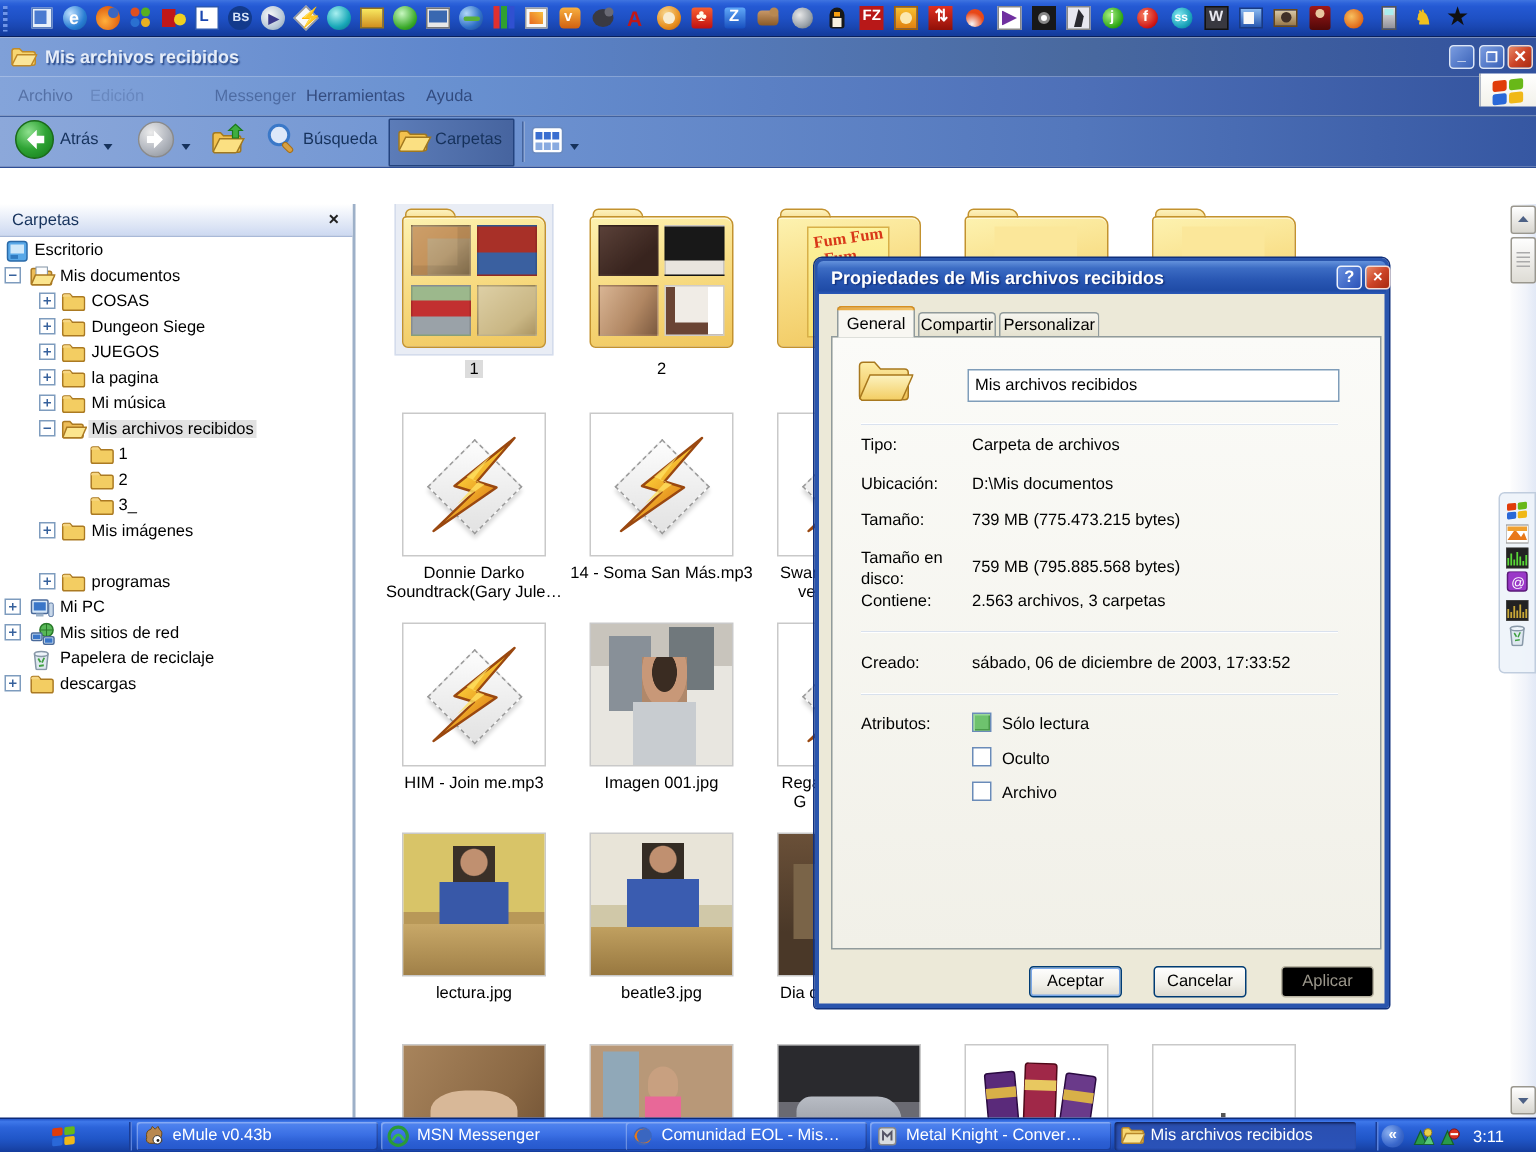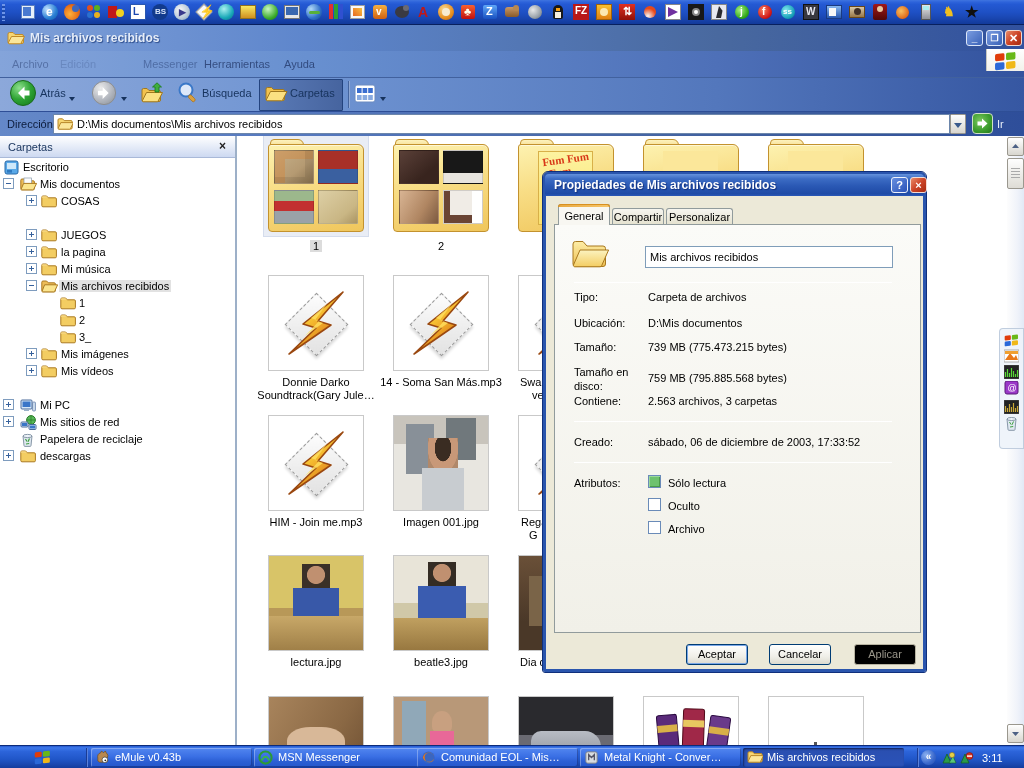--- a/index.html
+++ b/index.html
@@ -283,38 +283,20 @@
             <rect x="1" y="1" width="20" height="17" rx="2" fill="#fff" stroke="#6a8ac0"></rect>
             <rect x="3" y="4" width="4.6" height="5" fill="#3a6ed0"></rect>
             <rect x="8.6" y="4" width="4.6" height="5" fill="#3a6ed0"></rect>
             <rect x="14.2" y="4" width="4.6" height="5" fill="#3a6ed0"></rect>
             <rect x="3" y="11" width="4.6" height="5" fill="#88aae0"></rect>
             <rect x="8.6" y="11" width="4.6" height="5" fill="#88aae0"></rect>
             <rect x="14.2" y="11" width="4.6" height="5" fill="#88aae0"></rect>
           </svg></span>
 <span style="position:absolute;left:380px;top:13px"><span style="display:inline-block;width:0;height:0;border-left:3.5px solid transparent;border-right:3.5px solid transparent;border-top:4px solid #16325c"></span></span>
 </div>
-<div class="abs" id="abar">
-<span style="position:absolute;left:7px;top:6px;color:#0c1c3c">Dirección</span>
-<span class="abs" style="left:53px;top:2px;width:897px;height:20px;background:#fff;border:1px solid #6c86ab"></span>
-<span style="position:absolute;left:57px;top:5px"><svg width="16" height="13" viewBox="0 0 16 13">
-            <path d="M1 3 Q1 1.8 2.2 1.8 L5.5 1.8 L7.2 3.6 L14 3.6 Q15.2 3.6 15.2 4.8 L15.2 10.8 Q15.2 12 14 12 L2.2 12 Q1 12 1 10.8 Z" fill="#f7d671" stroke="#b8872a"></path>
-            <path d="M1.1 11.6 L3.8 5.6 L16.4 5.6 L13.4 11.8 Q13.2 12.2 12.6 12.2 L1.8 12.2 Z" fill="#fbe69a" stroke="#b8872a"></path>
-          </svg></span>
-<span style="position:absolute;left:77px;top:6px;color:#000">D:\Mis documentos\Mis archivos recibidos</span>
-<span class="abs" style="left:950px;top:2px;width:16px;height:20px;background:linear-gradient(#fdfdfd,#d8d6cf);border:1px solid #9a978e;border-radius:1px">
-          <span style="position:absolute;left:3px;top:8px;width:0;height:0;border-left:4px solid transparent;border-right:4px solid transparent;border-top:5px solid #3a5a8c"></span>
-        </span>
-<span class="abs" style="left:972px;top:1px;width:21px;height:21px;border-radius:4px;border:1px solid #cfe0c8;background:radial-gradient(circle at 7px 7px,#7cc860,#3f9f30 55%,#207818)">
-          <svg width="19" height="19" viewBox="0 0 19 19" style="position:absolute;left:0;top:0">
-            <path d="M9 4.5 L14.5 9.5 L9 14.5 L9 11.5 L4.5 11.5 L4.5 7.5 L9 7.5 Z" fill="#fff"></path>
-          </svg>
-        </span>
-<span style="position:absolute;left:997px;top:6px;color:#e8eef8">Ir</span>
-</div>
 <div class="abs" id="content">
         <div class="abs" id="tree">
 <div id="treehd">
             <span style="position:absolute;left:8px;top:5px">Carpetas</span>
             <span style="position:absolute;right:9px;top:3px;font-weight:bold;color:#222;font-size:12px">×</span>
           </div>
 <div class="trow" style="left:0;top:23px;width:279px">
             <span class="abs" style="left:4px;top:1px;width:17px;height:15px"><svg width="16" height="15" viewBox="0 0 16 15">
                 <rect x="1" y="1" width="13" height="13" rx="2" fill="#58a8e8" stroke="#2a6aa8"></rect>
                 <rect x="3" y="3" width="9" height="6" fill="#cfe8fa"></rect>
@@ -337,20 +319,31 @@
             <span class="pm" style="left:26px">
               <i></i>
               <b></b>
             </span>
             <span class="abs" style="left:41px;top:1px;width:17px;height:15px"><svg width="16" height="14" viewBox="0 0 16 14">
                 <path d="M.8 3.2 Q.8 2 2 2 L5.6 2 L7.3 3.8 L14.2 3.8 Q15.4 3.8 15.4 5 L15.4 11.6 Q15.4 12.8 14.2 12.8 L2 12.8 Q.8 12.8 .8 11.6 Z" fill="#f3cd62" stroke="#ab7a22"></path>
                 <path d="M.8 3.4 Q.8 2.2 2 2.2 L5.4 2.2 L6.8 3.8 L.8 3.8 Z" fill="#f6d683"></path>
               </svg></span>
             <span class="tlab" style="left:61px">COSAS</span>
           </div>
+<div class="trow" style="left:0;top:74px;width:237px">
+            <span class="pm" style="left:26px">
+              <i></i>
+              <b></b>
+            </span>
+            <span class="abs" style="left:41px;top:1px;width:17px;height:15px"><svg width="16" height="14" viewBox="0 0 16 14">
+                <path d="M.8 3.2 Q.8 2 2 2 L5.6 2 L7.3 3.8 L14.2 3.8 Q15.4 3.8 15.4 5 L15.4 11.6 Q15.4 12.8 14.2 12.8 L2 12.8 Q.8 12.8 .8 11.6 Z" fill="#f3cd62" stroke="#ab7a22"></path>
+                <path d="M.8 3.4 Q.8 2.2 2 2.2 L5.4 2.2 L6.8 3.8 L.8 3.8 Z" fill="#f6d683"></path>
+              </svg></span>
+            <span class="tlab" style="left:61px">Dungeon Siege</span>
+          </div>
 <div class="trow" style="left:0;top:91px;width:237px">
             <span class="pm" style="left:26px">
               <i></i>
               <b></b>
             </span>
             <span class="abs" style="left:41px;top:1px;width:17px;height:15px"><svg width="16" height="14" viewBox="0 0 16 14">
                 <path d="M.8 3.2 Q.8 2 2 2 L5.6 2 L7.3 3.8 L14.2 3.8 Q15.4 3.8 15.4 5 L15.4 11.6 Q15.4 12.8 14.2 12.8 L2 12.8 Q.8 12.8 .8 11.6 Z" fill="#f3cd62" stroke="#ab7a22"></path>
                 <path d="M.8 3.4 Q.8 2.2 2 2.2 L5.4 2.2 L6.8 3.8 L.8 3.8 Z" fill="#f6d683"></path>
               </svg></span>
             <span class="tlab" style="left:61px">JUEGOS</span>
@@ -412,30 +405,30 @@
             <span class="pm" style="left:26px">
               <i></i>
               <b></b>
             </span>
             <span class="abs" style="left:41px;top:1px;width:17px;height:15px"><svg width="16" height="14" viewBox="0 0 16 14">
                 <path d="M.8 3.2 Q.8 2 2 2 L5.6 2 L7.3 3.8 L14.2 3.8 Q15.4 3.8 15.4 5 L15.4 11.6 Q15.4 12.8 14.2 12.8 L2 12.8 Q.8 12.8 .8 11.6 Z" fill="#f3cd62" stroke="#ab7a22"></path>
                 <path d="M.8 3.4 Q.8 2.2 2 2.2 L5.4 2.2 L6.8 3.8 L.8 3.8 Z" fill="#f6d683"></path>
               </svg></span>
             <span class="tlab" style="left:61px">Mis imágenes</span>
           </div>
-<div class="trow" style="left:0;top:227px;width:237px">
+<div class="trow" style="left:0;top:244px;width:237px">
             <span class="pm" style="left:26px">
               <i></i>
               <b></b>
             </span>
             <span class="abs" style="left:41px;top:1px;width:17px;height:15px"><svg width="16" height="14" viewBox="0 0 16 14">
                 <path d="M.8 3.2 Q.8 2 2 2 L5.6 2 L7.3 3.8 L14.2 3.8 Q15.4 3.8 15.4 5 L15.4 11.6 Q15.4 12.8 14.2 12.8 L2 12.8 Q.8 12.8 .8 11.6 Z" fill="#f3cd62" stroke="#ab7a22"></path>
                 <path d="M.8 3.4 Q.8 2.2 2 2.2 L5.4 2.2 L6.8 3.8 L.8 3.8 Z" fill="#f6d683"></path>
               </svg></span>
-            <span class="tlab" style="left:61px">Mis vídeos</span>
+            <span class="tlab" style="left:61px">programas</span>
           </div>
 <div class="trow" style="left:0;top:261px;width:277px">
             <span class="pm" style="left:3px">
               <i></i>
               <b></b>
             </span>
             <span class="abs" style="left:20px;top:1px;width:17px;height:15px"><svg width="16" height="15" viewBox="0 0 16 15">
                 <rect x="1" y="2" width="11" height="9" rx="1" fill="#d7e8f8" stroke="#4a6a9a"></rect>
                 <rect x="2.5" y="3.5" width="8" height="5.5" fill="#3a76c8"></rect>
                 <rect x="4" y="11" width="5" height="2" fill="#9ab0c8"></rect>

